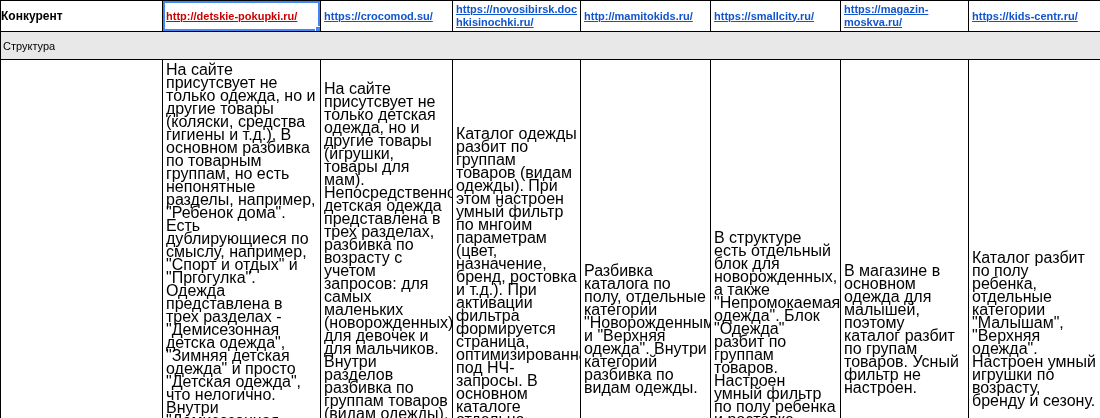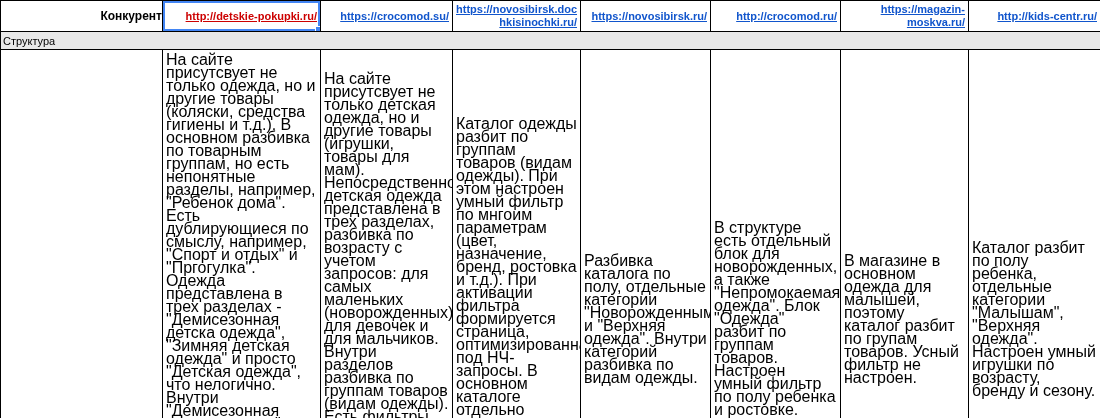--- a/index.html
+++ b/index.html
@@ -14,21 +14,21 @@
     border-collapse: collapse;
     table-layout: fixed;
     width: 1100px;
   }
   td {
     border: 1px solid #000000;
     padding: 0;
     overflow: hidden;
   }
   
-  tr.header-row td { height: 26px; vertical-align: middle; text-align: right; }
+  tr.header-row td { height: 26px; vertical-align: middle; text-align: left; }
   td.competitor-label {
     font-weight: bold;
     font-size: 12px;
     color: #000000;
   }
   td.link-cell {
     font-size: 11px;
     font-weight: bold;
     line-height: 13px;
     padding: 2px 3px;
@@ -45,21 +45,21 @@
     position: absolute;
     right: -1px; bottom: -1px;
     width: 6px; height: 6px;
     background: #4285f4;
     border: 1px solid #ffffff;
     z-index: 3;
     cursor: crosshair;
   }
   
   tr.section-row td {
-    height: 18px;
+    height: 28px;
     background: #e8e8e8;
     font-size: 11px;
     line-height: 12px;
     color: #000000;
     padding: 0 0 0 2px;
     vertical-align: middle;
     text-align: left;
   }
   
   tr.body-row td {
@@ -95,30 +95,30 @@
       <a>http://detskie-pokupki.ru/</a>
       <span class="fill-handle"></span>
     </td>
     <td class="link-cell">
       <a>https://crocomod.su/</a>
     </td>
     <td class="link-cell">
       <a>https://novosibirsk.dochkisinochki.ru/</a>
     </td>
     <td class="link-cell">
-      <a>https://novosibirsk.ru/</a>
+      <a>http://mamitokids.ru/</a>
     </td>
     <td class="link-cell">
-      <a>http://crocomod.ru/</a>
+      <a>https://smallcity.ru/</a>
     </td>
     <td class="link-cell">
       <a>https://magazin-moskva.ru/</a>
     </td>
     <td class="link-cell">
-      <a>http://kids-centr.ru/</a>
+      <a>https://kids-centr.ru/</a>
     </td>
   </tr>
 
   <tr class="section-row">
     <td colspan="8">Структура</td>
   </tr>
 
   <tr class="body-row">
     <td></td>
     <td class="fill-top">На сайте присутсвует не только одежда, но и другие товары (коляски, средства гигиены и т.д.). В основном разбивка по товарным группам, но есть непонятные разделы, например, "Ребенок дома". Есть дублирующиеся по смыслу, например, "Спорт и отдых" и "Пргогулка". Одежда представлена в трех разделах - "Демисезонная детска одежда", "Зимняя детская одежда" и просто "Детская одежда", что нелогично. Внутри "Демисезонная детска одежда" и "Зимняя детская одежда" разбивка по группам товаров и брендам, что не очень удобно. Внутри "Детская одежда" разбивка по возрастам, что тоже неудобно (если нужен определенный товар).</td>

